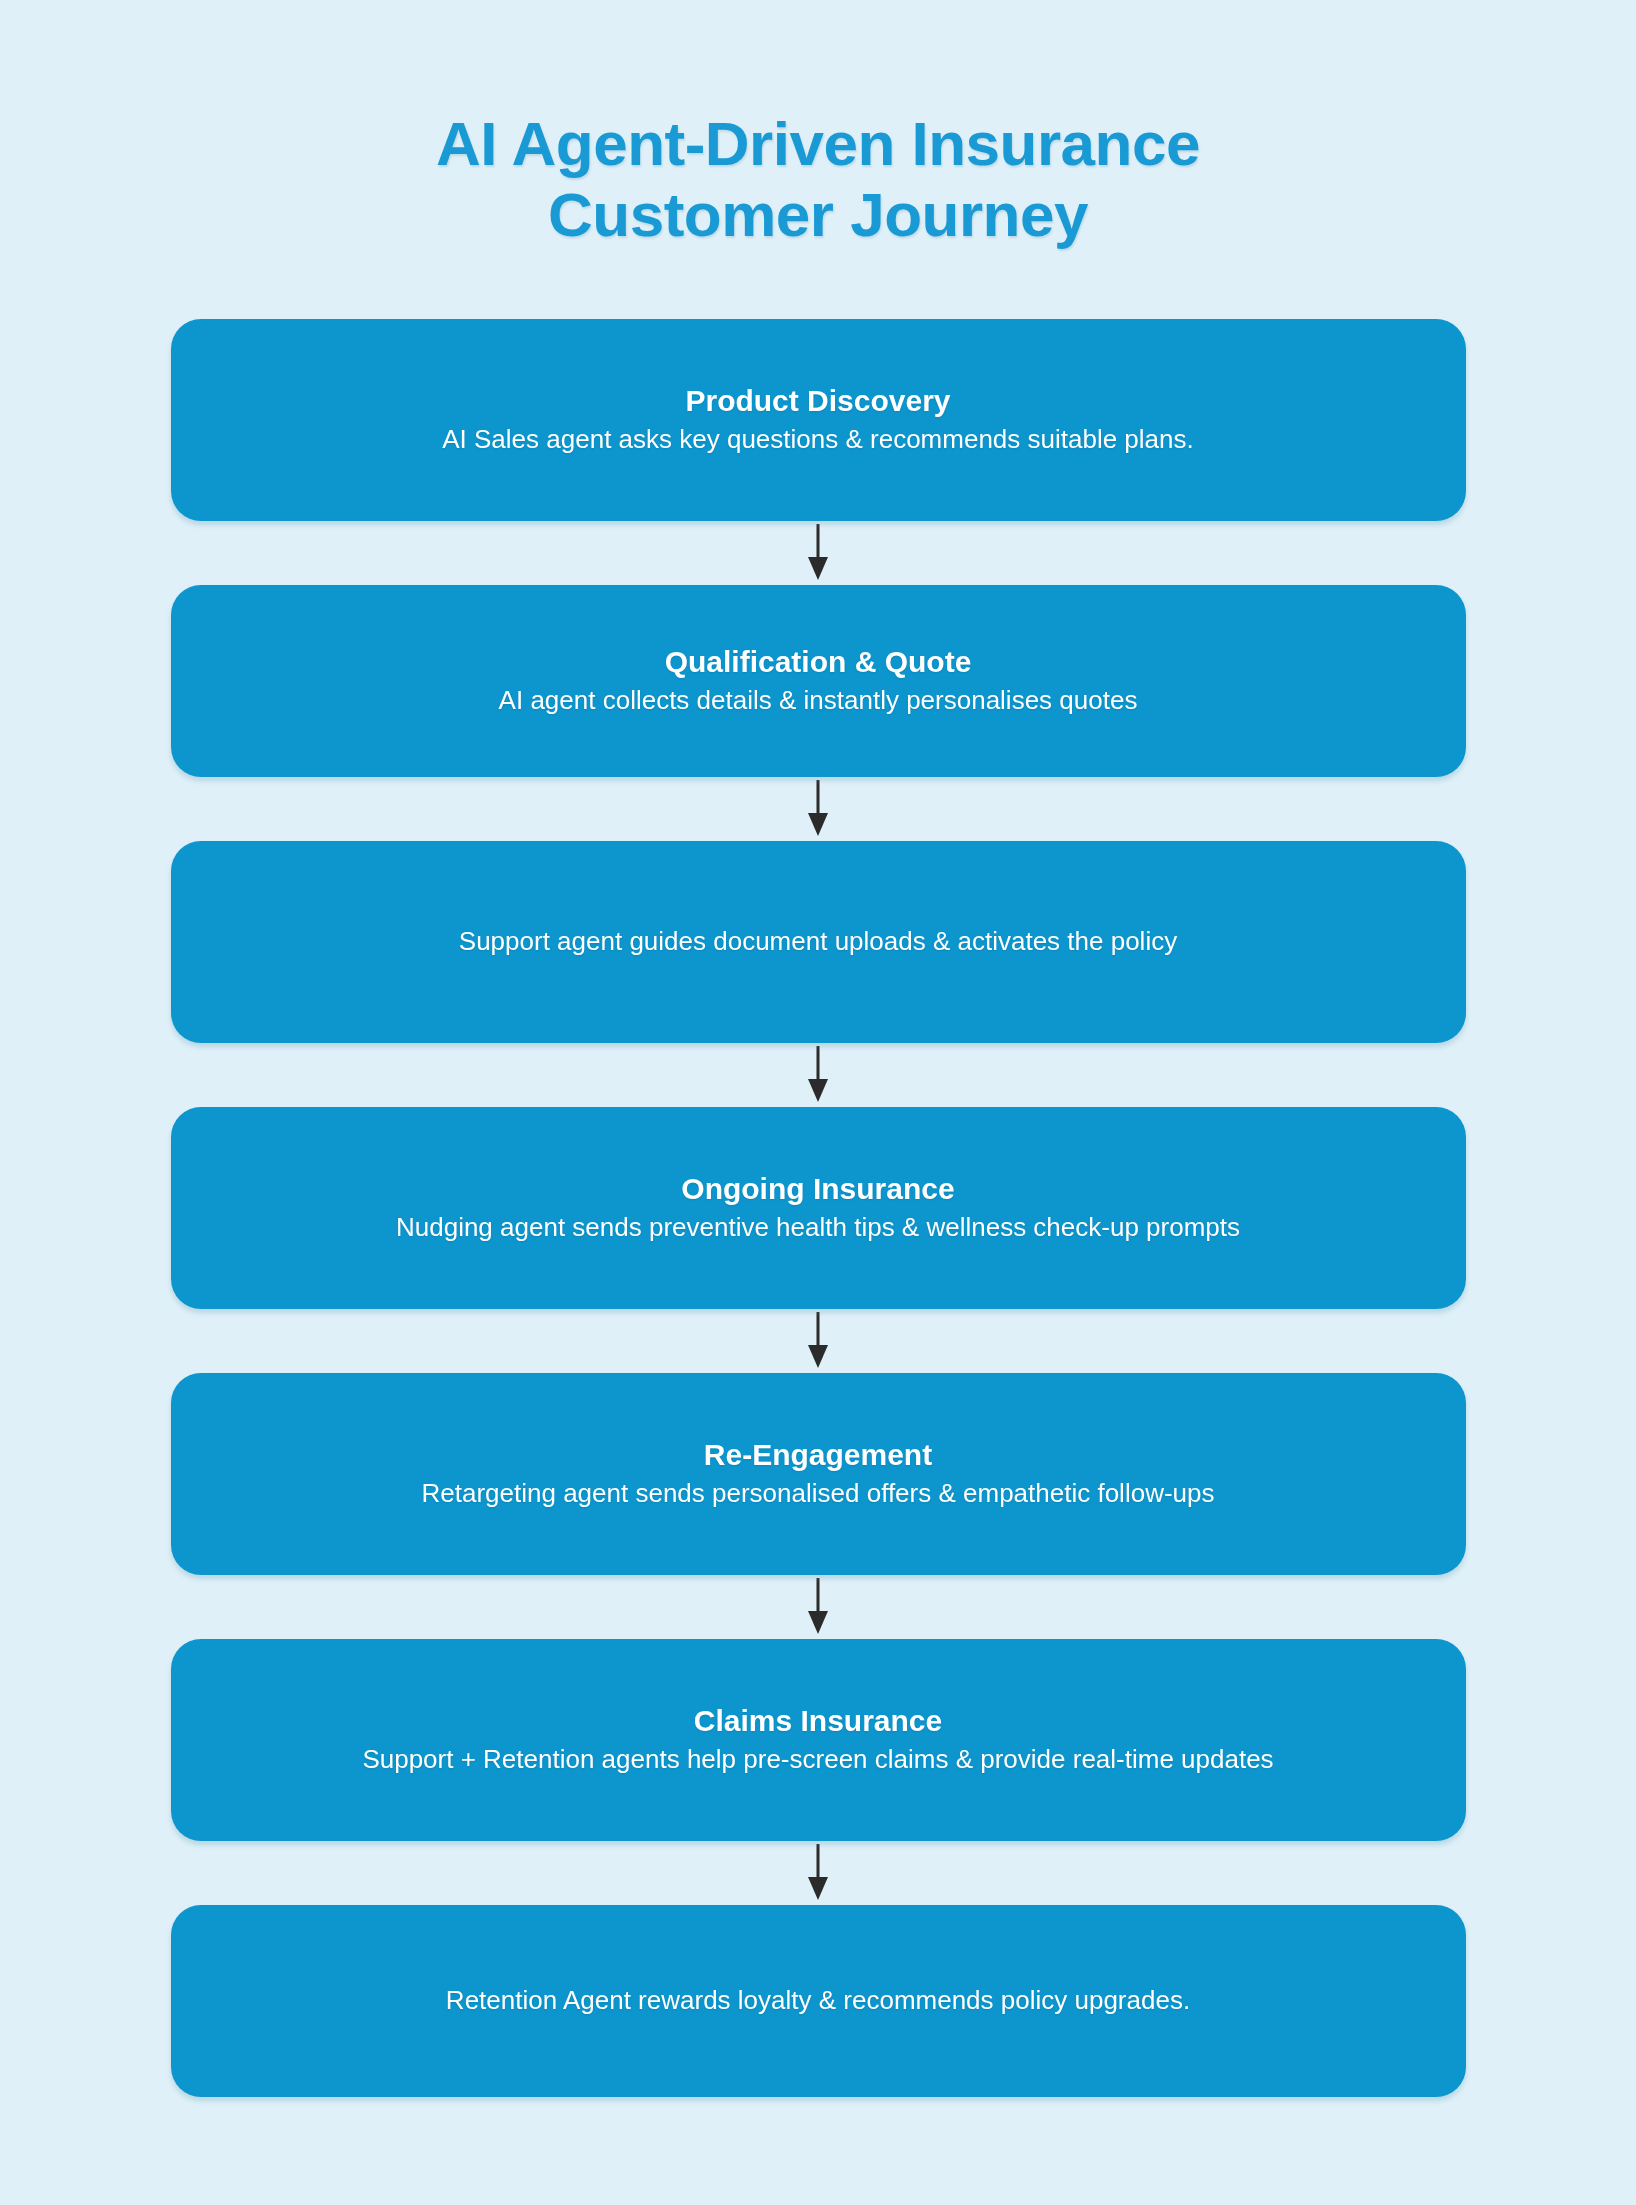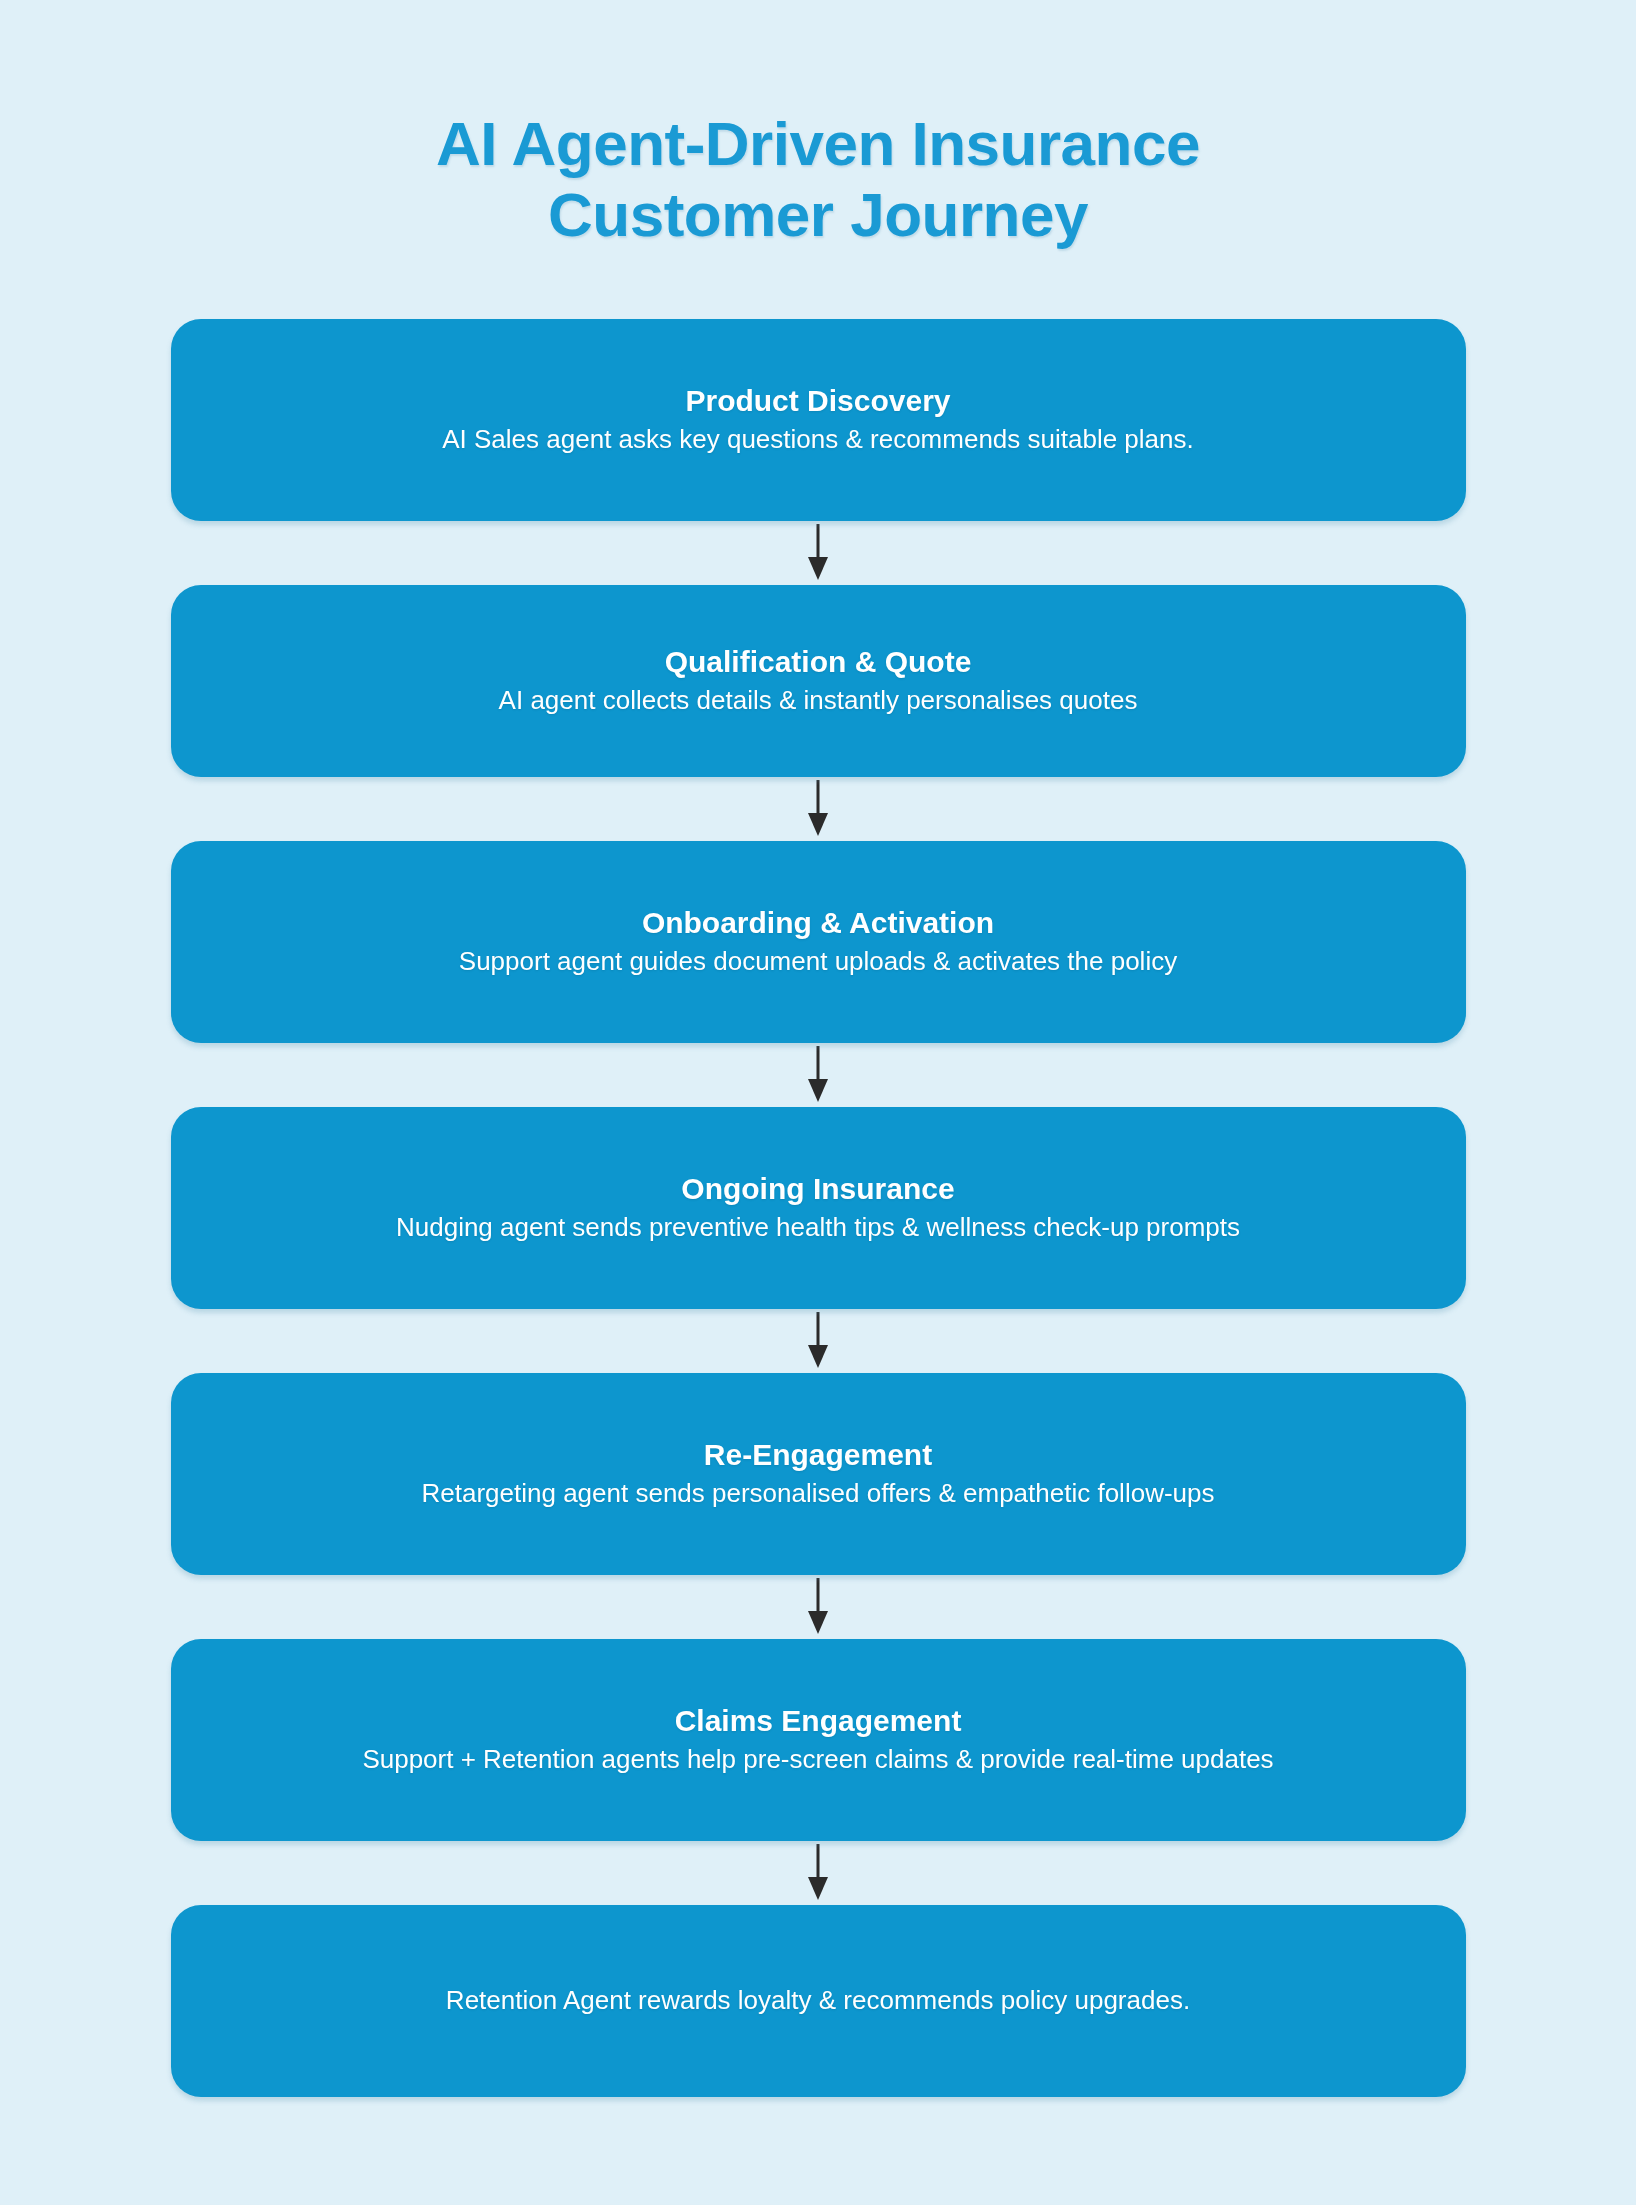--- a/index.html
+++ b/index.html
@@ -129,21 +129,20 @@
       <span>
         <svg width="26" height="58" viewBox="0 0 26 58">
           <line x1="13" y1="0" x2="13" y2="36" stroke="#2b2b2b" stroke-width="3"></line>
           <polygon points="3,33 23,33 13,56" fill="#2b2b2b"></polygon>
         </svg>
       </span>
     </div>
 
     <div class="step-wrap">
       <div class="step-box step-h3">
-        <span class="step-title">Onboarding &amp; Activation</span>
         <span class="step-desc">Support agent guides document uploads &amp; activates the policy</span>
       </div>
     </div>
     <div class="connector">
       <span>
         <svg width="26" height="58" viewBox="0 0 26 58">
           <line x1="13" y1="0" x2="13" y2="36" stroke="#2b2b2b" stroke-width="3"></line>
           <polygon points="3,33 23,33 13,56" fill="#2b2b2b"></polygon>
         </svg>
       </span>
@@ -174,21 +173,21 @@
       <span>
         <svg width="26" height="58" viewBox="0 0 26 58">
           <line x1="13" y1="0" x2="13" y2="36" stroke="#2b2b2b" stroke-width="3"></line>
           <polygon points="3,33 23,33 13,56" fill="#2b2b2b"></polygon>
         </svg>
       </span>
     </div>
 
     <div class="step-wrap">
       <div class="step-box step-h3">
-        <span class="step-title">Claims Engagement</span>
+        <span class="step-title">Claims Insurance</span>
         <span class="step-desc">Support + Retention agents help pre-screen claims &amp; provide real-time updates</span>
       </div>
     </div>
     <div class="connector">
       <span>
         <svg width="26" height="58" viewBox="0 0 26 58">
           <line x1="13" y1="0" x2="13" y2="36" stroke="#2b2b2b" stroke-width="3"></line>
           <polygon points="3,33 23,33 13,56" fill="#2b2b2b"></polygon>
         </svg>
       </span>

